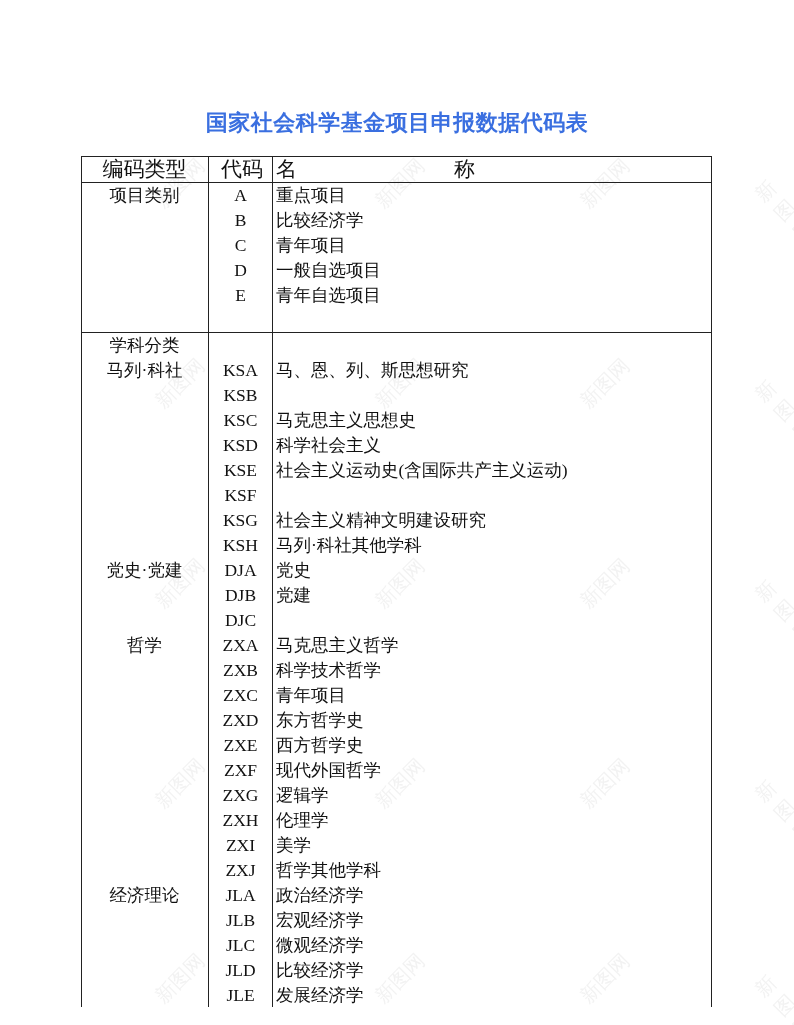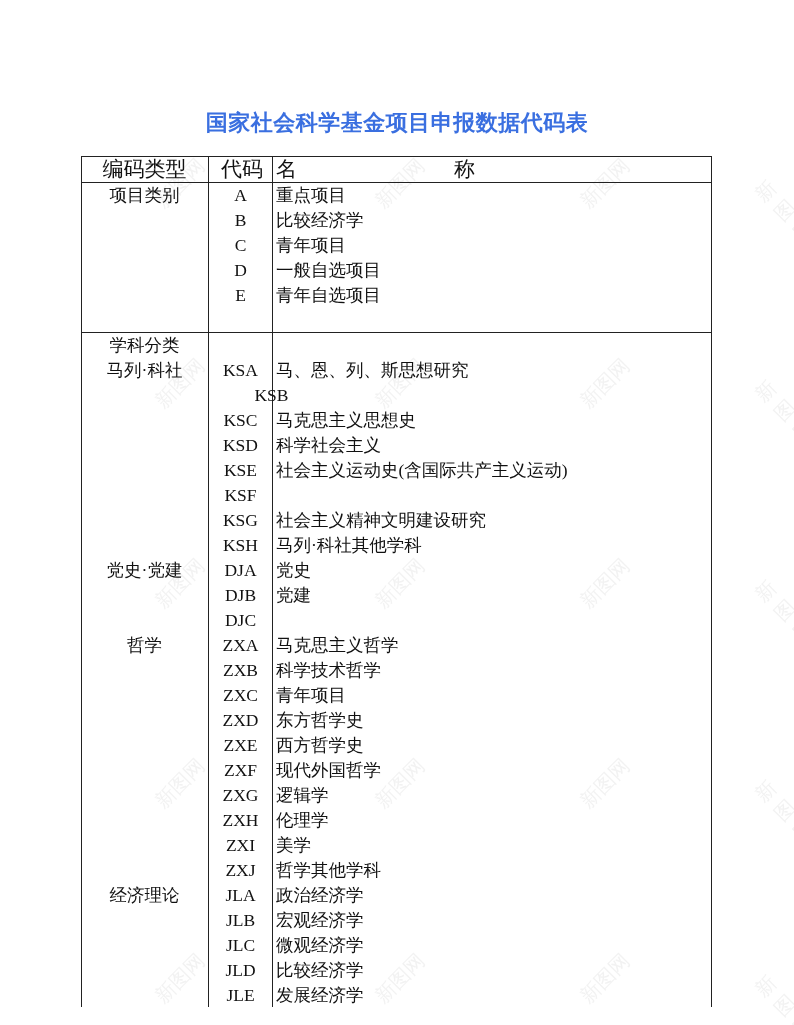--- a/index.html
+++ b/index.html
@@ -94,21 +94,21 @@
       <div class="row" style="top: 177px;">
         <span class="cat">学科分类</span>
         <span class="code"></span>
         <span class="name"></span>
       </div>
       <div class="row" style="top: 202px;">
         <span class="cat">马列·科社</span>
         <span class="code">KSA</span>
         <span class="name">马、恩、列、斯思想研究</span>
       </div>
-      <div class="row" style="top: 227px; margin-left: 31px;">
+      <div class="row" style="top: 227px;">
         <span class="cat"></span>
         <span class="code">KSB</span>
       </div>
       <div class="row" style="top: 252px;">
         <span class="cat"></span>
         <span class="code">KSC</span>
         <span class="name">马克思主义思想史</span>
       </div>
       <div class="row" style="top: 277px;">
         <span class="cat"></span>

